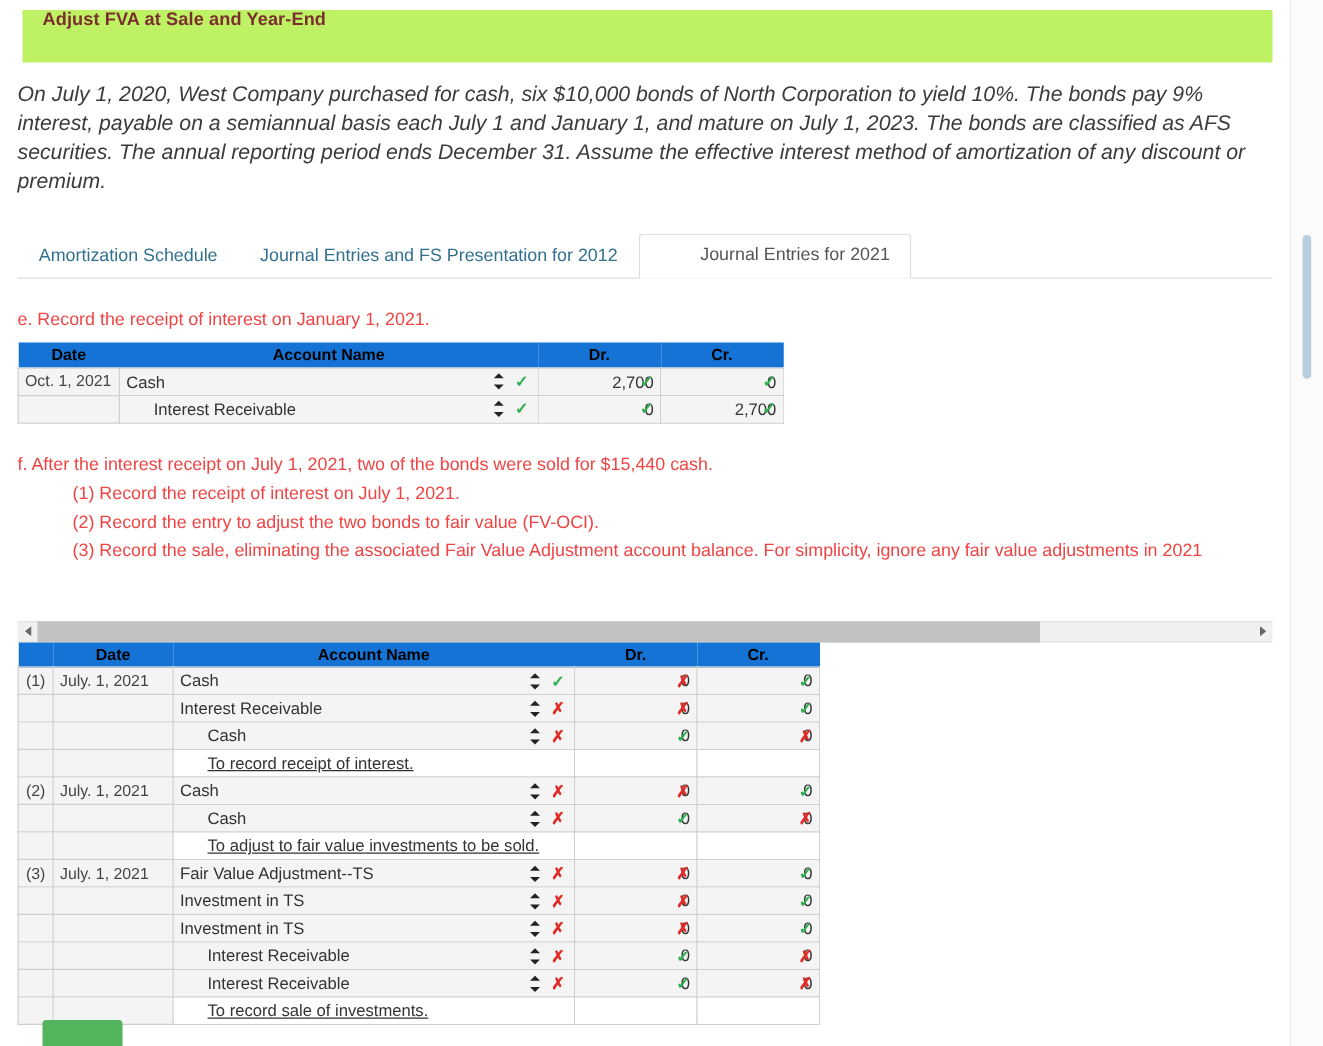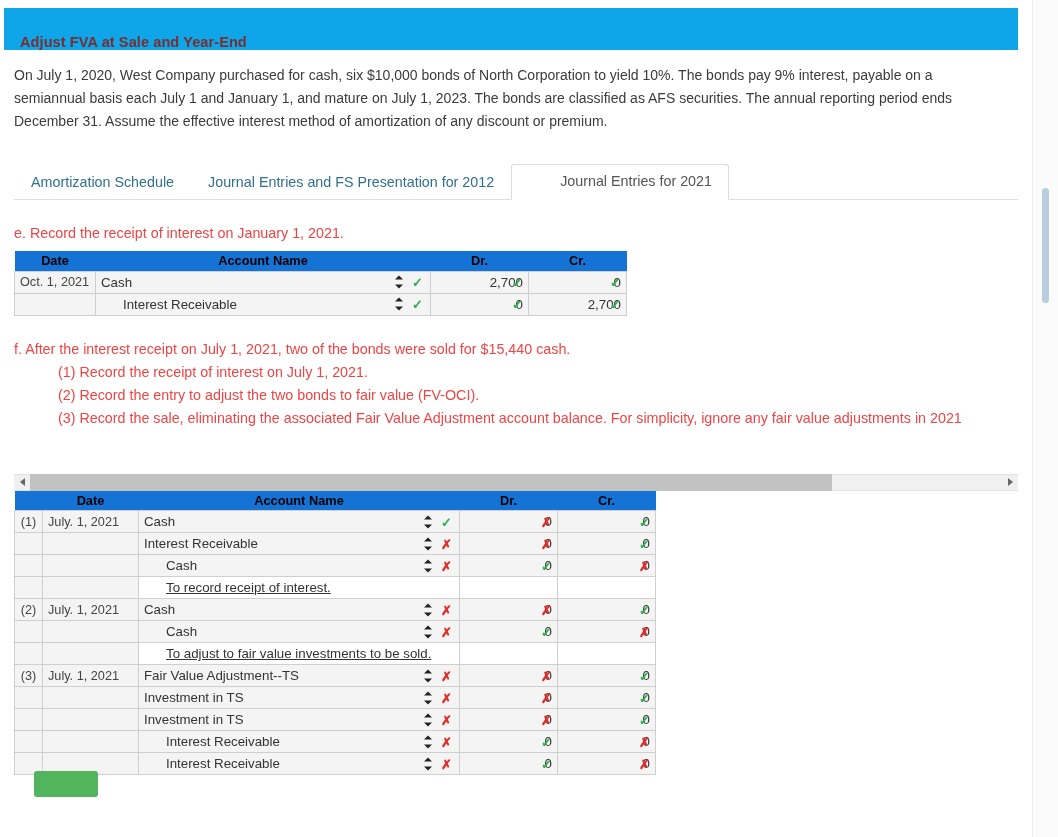--- a/index.html
+++ b/index.html
@@ -18,40 +18,41 @@
   
   #page {
     position: absolute;
     left: 0; top: 0;
     width: 1032px; height: 837px;
     overflow: hidden;
   }
 
   
   .title-banner {
-    background: #0ea5e9;
-    margin: 8px 14px 0 4px;
+    background: #bef264;
+    margin: 8px 14px 0 18px;
     height: 42px;
     display: flex;
-    align-items: flex-end;
+    align-items: flex-start;
     padding: 0 16px;
   }
   .title-banner .title-text {
     font-size: 14.5px;
     font-weight: bold;
     color: #7b2e2e;
     letter-spacing: .1px;
   }
 
   
   .intro {
     margin: 14px 28px 0 14px;
-    font-size: 14px;
+    font-size: 17px;
     line-height: 23px;
     color: #3b3b3b;
+    font-style: italic;
   }
 
   
   .tabs {
     margin: 32px 14px 0 14px;
     display: flex;
     align-items: flex-end;
     border-bottom: 1px solid #dddddd;
     height: 35px;
   }
@@ -493,20 +494,27 @@
           <tr>
             <td class="c-idx"></td>
             <td class="c-date"></td>
             <td class="c-acct"><span class="acct-label ind-2">Interest Receivable</span><span class="stepper">
                 <i class="up"></i>
                 <i class="dn"></i>
               </span><span class="mark in-acct no">✗</span></td>
             <td class="c-amt"><span>0</span><span class="mark in-amt ok">✓</span></td>
             <td class="c-amt"><span>0</span><span class="mark in-amt no">✗</span></td>
           </tr>
+          <tr>
+            <td class="c-idx"></td>
+            <td class="c-date"></td>
+            <td class="c-acct memo"><span class="memo-text">To record sale of investments.</span></td>
+            <td class="c-amt blank"></td>
+            <td class="c-amt blank"></td>
+          </tr>
         </tbody>
     </table>
     <div class="green-btn"></div>
   </div>
 
 </div>
 
 <div class="vscroll">
   <div class="vs-thumb"></div>
 </div>

